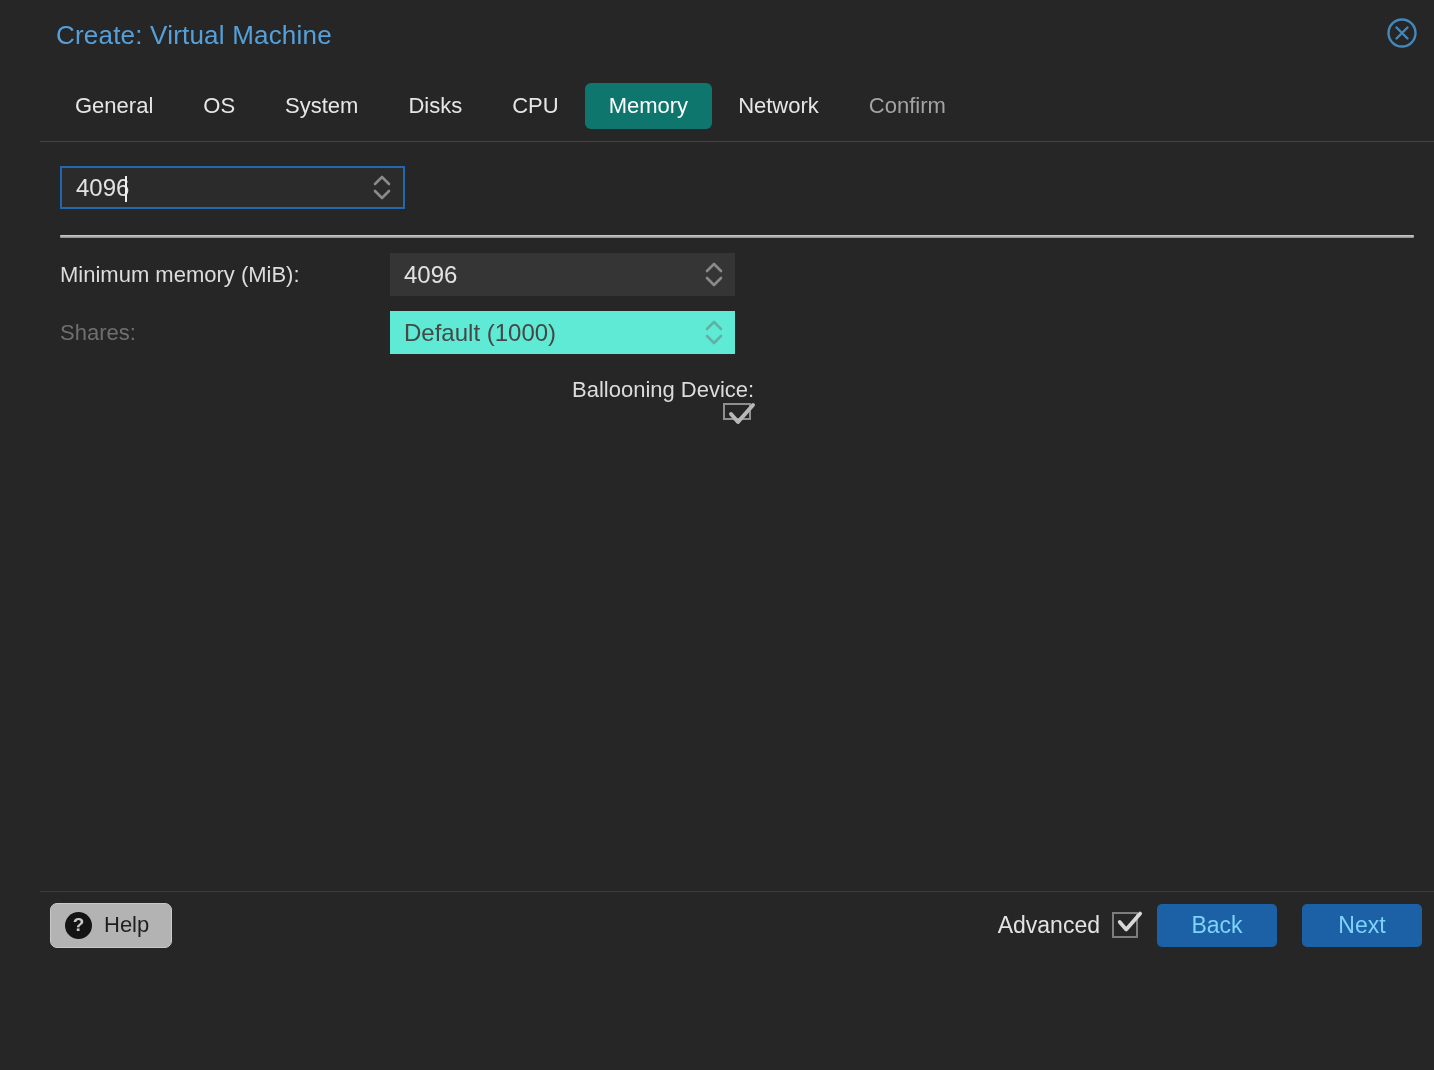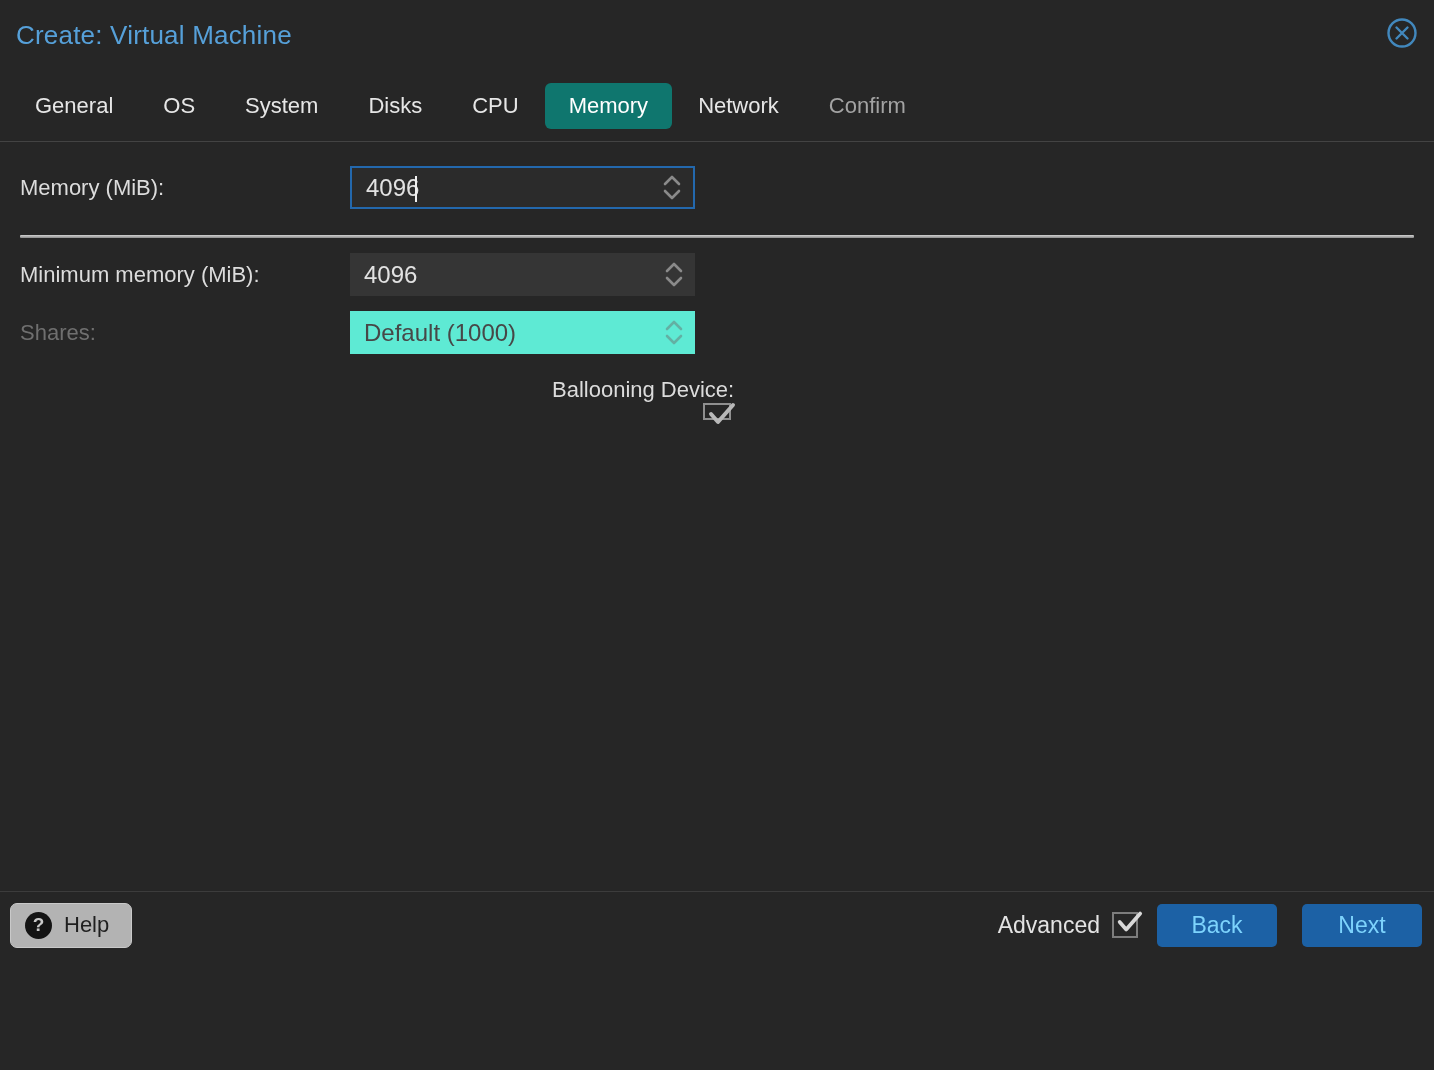--- a/index.html
+++ b/index.html
@@ -3,21 +3,21 @@
 <meta charset="utf-8">
 <style>
   * { margin: 0; padding: 0; box-sizing: border-box; }
   html, body {
     width: 1434px; height: 1070px;
     background: #262626;
     font-family: "Liberation Sans", sans-serif;
     overflow: hidden;
     color: #dcdcdc;
   }
-  .dialog { position: relative; width: 1434px; height: 958px; display: flex; flex-direction: column; }
+  .dialog { position: relative; width: 1434px; height: 958px; display: flex; flex-direction: column; padding-left: 40px; }
 
   
   .titlebar {
     height: 70px; flex: 0 0 auto;
     display: flex; align-items: center; justify-content: space-between;
     padding: 0 16px;
   }
   .title { color: #56a0d9; font-size: 26px; font-weight: 400; letter-spacing: .2px; }
   .close-btn {
     width: 32px; height: 32px; cursor: pointer;
@@ -137,21 +137,20 @@
     <div class="tab">Disks</div>
     <div class="tab">CPU</div>
     <div class="tab active">Memory</div>
     <div class="tab">Network</div>
     <div class="tab disabled">Confirm</div>
   </div>
 
   <div class="form">
 
     <div class="row">
-      <div class="row-label">Memory (MiB):</div>
       <div class="field focused">
         <input type="text" value="4096" style="">
         <span class="caret"></span>
         <div class="spinner">
           <span>
             <svg width="18" height="11" viewBox="0 0 18 11">
                 <path d="M2 9 L9 2 L16 9" fill="none" stroke="#8a8a8a" stroke-width="2.6" stroke-linecap="round" stroke-linejoin="round"></path>
               </svg>
           </span>
           <span>

